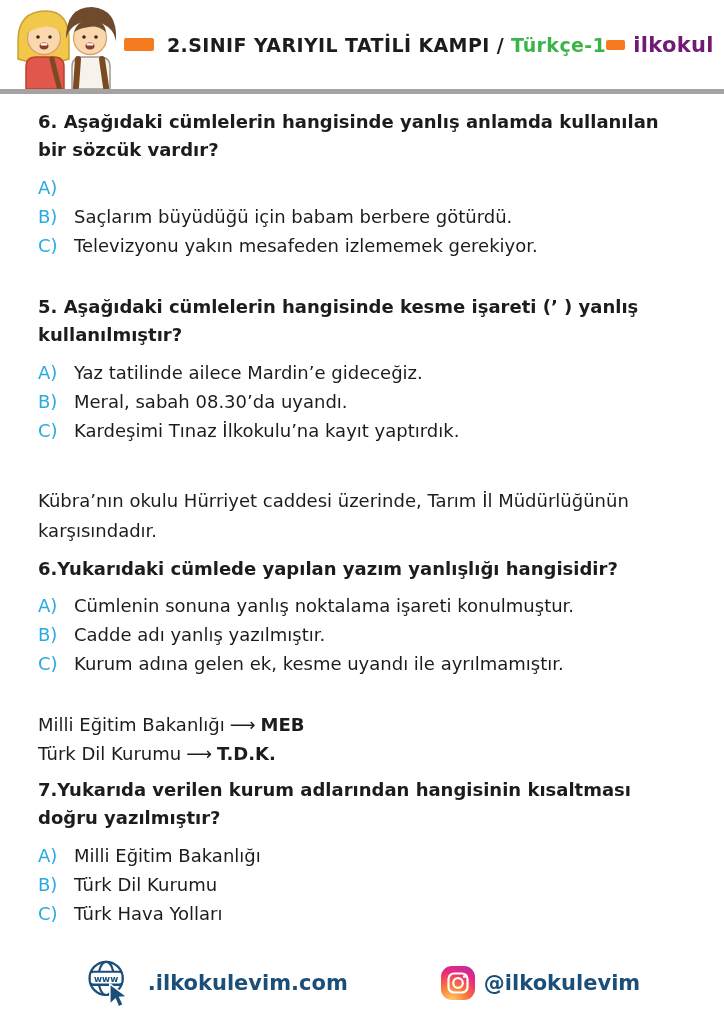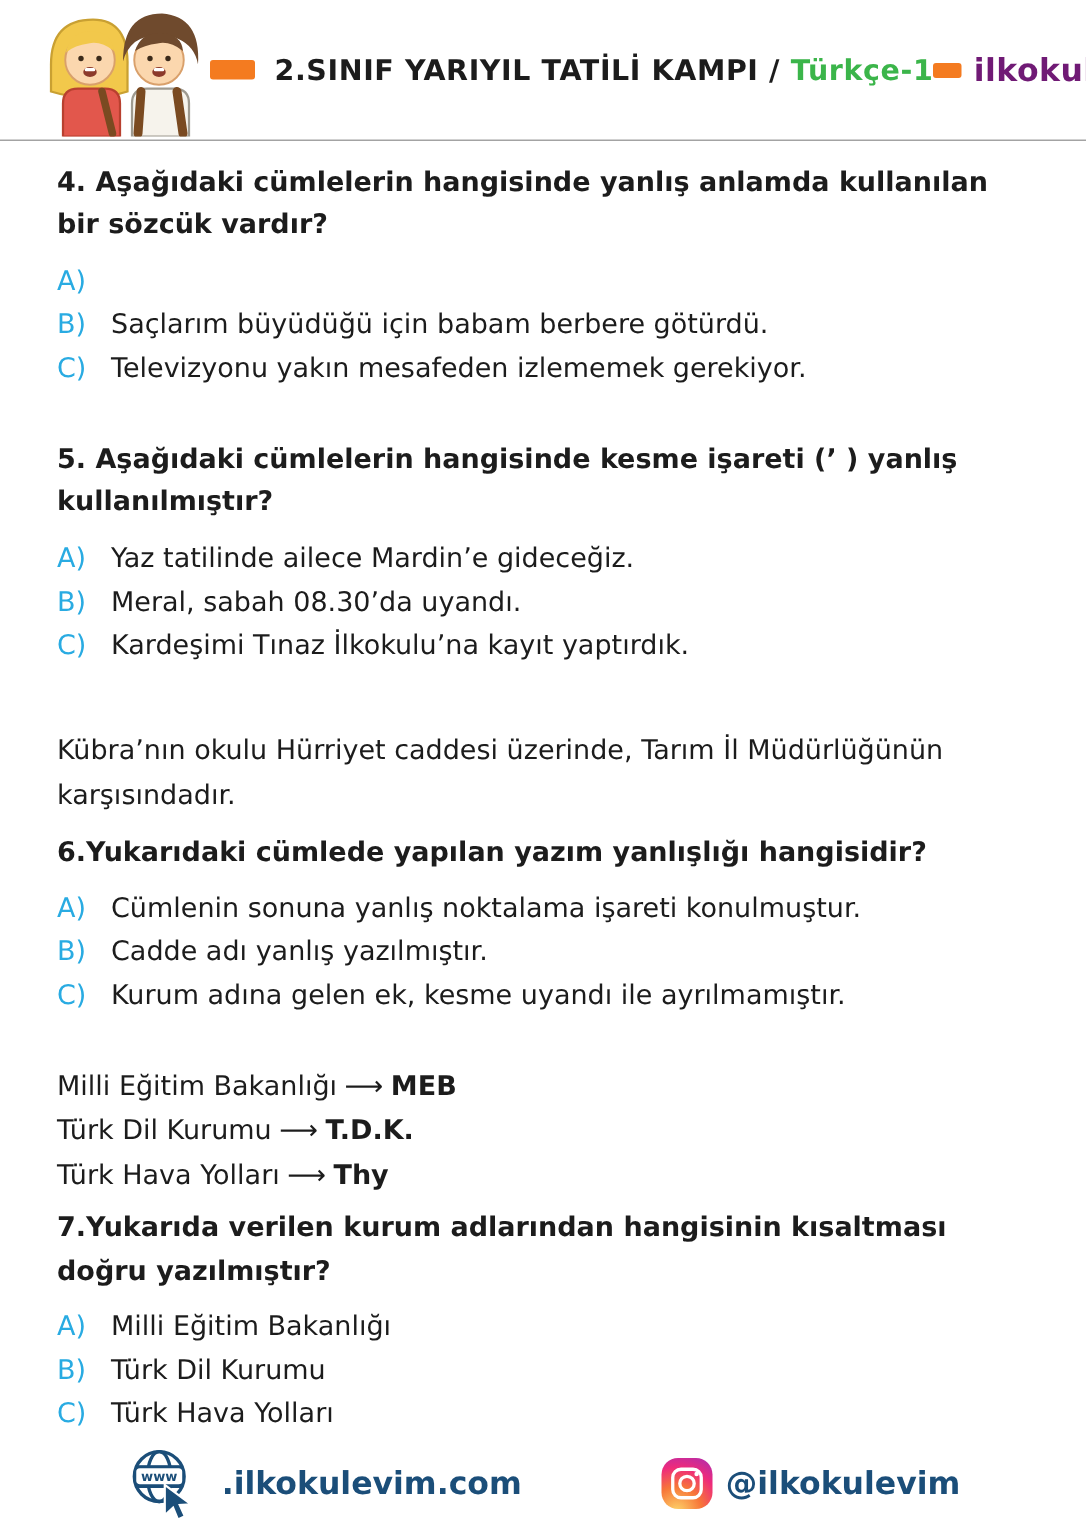--- a/index.html
+++ b/index.html
@@ -5,22 +5,22 @@
   html,body{margin:0;padding:0;background:#ffffff;}
   .page{
     width:724px;height:1024px;box-sizing:border-box;overflow:hidden;
     background:#ffffff;color:#1c1c1c;
     font-family:"DejaVu Sans",sans-serif;
     display:flex;flex-direction:column;
   }
   
   header{
     height:94px;flex:0 0 94px;display:flex;align-items:center;
-    padding:0 10px 0 22px;box-sizing:border-box;
-    border-bottom:1px solid #a3a3a3;
+    padding:0 10px 0 6px;box-sizing:border-box;
+    border-bottom:5px solid #a3a3a3;
   }
   .kids{flex:0 0 118px;height:88px;}
   .title-group{flex:1;display:flex;align-items:center;justify-content:center;gap:13px;}
   .dash{width:30px;height:13px;background:#f47b20;border-radius:2px;flex:0 0 auto;}
   .dash-sm{width:19px;height:10px;}
   .title{font-size:19px;font-weight:bold;letter-spacing:.4px;white-space:nowrap;}
   .title .green{color:#3bb54a;}
   .logo{display:flex;align-items:center;gap:8px;flex:0 0 auto;margin-right:2px;}
   .logo-ilkokul{color:#701a75;font-weight:bold;font-size:21px;letter-spacing:.3px;}
   .evim-wrap{position:relative;display:inline-block;padding:10px 2px 9px 2px;}
@@ -92,21 +92,21 @@
         
         <span class="evim"><span class="l-e">e</span></span>
         
       </span>
     </div>
   </header>
 
   <main>
 
     <section class="sec-q4">
-      <p class="stem">4. Aşağıdaki cümlelerin hangisinde yanlış anlamda kullanılan bir sözcük vardır?</p>
+      <p class="stem">6. Aşağıdaki cümlelerin hangisinde yanlış anlamda kullanılan bir sözcük vardır?</p>
       <div class="options">
         <div class="option">
           <span class="letter">A)</span>
         </div>
         <div class="option">
           <span class="letter">B)</span>
           <span>Saçlarım büyüdüğü için babam berbere götürdü.</span>
         </div>
         <div class="option">
           <span class="letter">C)</span>
@@ -152,23 +152,20 @@
       </div>
     </section>
 
     <section class="sec-q7">
       <div class="abbrev-list">
         <div class="abbrev-row">
           <span>Milli Eğitim Bakanlığı</span><span class="arrow">⟶</span><span class="abbr">MEB</span>
         </div>
         <div class="abbrev-row">
           <span>Türk Dil Kurumu</span><span class="arrow">⟶</span><span class="abbr">T.D.K.</span>
-        </div>
-        <div class="abbrev-row">
-          <span>Türk Hava Yolları</span><span class="arrow">⟶</span><span class="abbr">Thy</span>
         </div>
       </div>
       <p class="stem">7.Yukarıda verilen kurum adlarından hangisinin kısaltması doğru yazılmıştır?</p>
       <div class="options">
         <div class="option">
           <span class="letter">A)</span>
           <span>Milli Eğitim Bakanlığı</span>
         </div>
         <div class="option">
           <span class="letter">B)</span>

